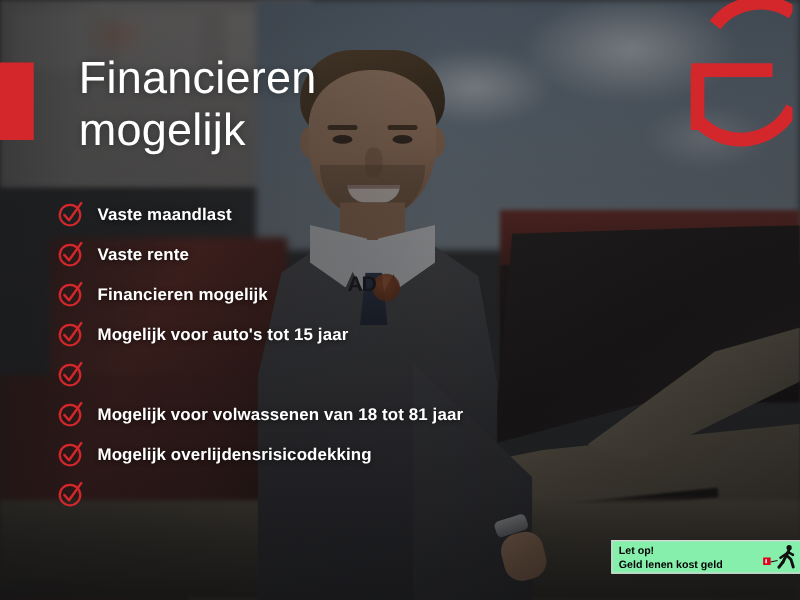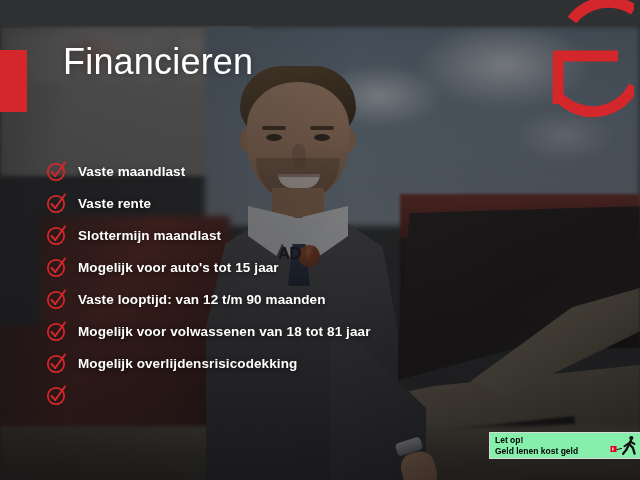--- a/index.html
+++ b/index.html
@@ -13,21 +13,21 @@
   }
   .banner {
     position: relative;
     width: 640px;
     height: 480px;
     overflow: hidden;
     background: #2f3133;
   }
 
   
-  .photo { position: absolute; inset: 0; overflow: hidden; margin-top: 26px; }
+  .photo { position: absolute; inset: 0; overflow: hidden; }
 
   
   .bg-wall {
     position: absolute; left: 0; top: 0; width: 250px; height: 150px;
     background:
       radial-gradient(ellipse 40px 26px at 95px 28px, rgba(196,126,96,.55), rgba(196,126,96,0) 70%),
       linear-gradient(100deg, #8d8a86 0%, #a8a5a0 30%, #9b9894 55%, #86837f 100%);
     filter: blur(2px);
   }
   .bg-wall::after {
@@ -325,20 +325,21 @@
       <svg viewBox="0 0 96 126" xmlns="http://www.w3.org/2000/svg">
         <path d="M 34 26 A 46 46 0 0 1 96 16" fill="none" stroke="#d3272b" stroke-width="11"></path>
         <path d="M 96 92 A 46 46 0 0 1 22 104" fill="none" stroke="#d3272b" stroke-width="11"></path>
         <path d="M 20 62 L 20 110" fill="none" stroke="#d3272b" stroke-width="11"></path>
         <path d="M 15 62 L 80 62" fill="none" stroke="#d3272b" stroke-width="11"></path>
       </svg>
     </div>
 
     <div class="title">
       <div>Financieren</div>
+      <div>mogelijk</div>
     </div>
 
     <div class="bullets">
 
       <div class="bullet">
         <span class="check-icon">
           <svg viewBox="0 0 22 22" xmlns="http://www.w3.org/2000/svg">
             <circle cx="10" cy="12" r="8.2" fill="none" stroke="#d3272b" stroke-width="1.8"></circle>
             <path d="M 5.5 12 L 9.2 16.2 L 19 2.5" fill="none" stroke="#d3272b" stroke-width="2" stroke-linecap="round" stroke-linejoin="round"></path>
           </svg>
@@ -356,41 +357,40 @@
         <span class="bullet-label">Vaste rente</span>
       </div>
 
       <div class="bullet">
         <span class="check-icon">
           <svg viewBox="0 0 22 22" xmlns="http://www.w3.org/2000/svg">
             <circle cx="10" cy="12" r="8.2" fill="none" stroke="#d3272b" stroke-width="1.8"></circle>
             <path d="M 5.5 12 L 9.2 16.2 L 19 2.5" fill="none" stroke="#d3272b" stroke-width="2" stroke-linecap="round" stroke-linejoin="round"></path>
           </svg>
         </span>
-        <span class="bullet-label">Slottermijn maandlast</span>
+        <span class="bullet-label">Financieren mogelijk</span>
       </div>
 
       <div class="bullet">
         <span class="check-icon">
           <svg viewBox="0 0 22 22" xmlns="http://www.w3.org/2000/svg">
             <circle cx="10" cy="12" r="8.2" fill="none" stroke="#d3272b" stroke-width="1.8"></circle>
             <path d="M 5.5 12 L 9.2 16.2 L 19 2.5" fill="none" stroke="#d3272b" stroke-width="2" stroke-linecap="round" stroke-linejoin="round"></path>
           </svg>
         </span>
         <span class="bullet-label">Mogelijk voor auto's tot 15 jaar</span>
       </div>
 
       <div class="bullet">
         <span class="check-icon">
           <svg viewBox="0 0 22 22" xmlns="http://www.w3.org/2000/svg">
             <circle cx="10" cy="12" r="8.2" fill="none" stroke="#d3272b" stroke-width="1.8"></circle>
             <path d="M 5.5 12 L 9.2 16.2 L 19 2.5" fill="none" stroke="#d3272b" stroke-width="2" stroke-linecap="round" stroke-linejoin="round"></path>
           </svg>
         </span>
-        <span class="bullet-label">Vaste looptijd: van 12 t/m 90 maanden</span>
       </div>
 
       <div class="bullet">
         <span class="check-icon">
           <svg viewBox="0 0 22 22" xmlns="http://www.w3.org/2000/svg">
             <circle cx="10" cy="12" r="8.2" fill="none" stroke="#d3272b" stroke-width="1.8"></circle>
             <path d="M 5.5 12 L 9.2 16.2 L 19 2.5" fill="none" stroke="#d3272b" stroke-width="2" stroke-linecap="round" stroke-linejoin="round"></path>
           </svg>
         </span>
         <span class="bullet-label">Mogelijk voor volwassenen van 18 tot 81 jaar</span>

